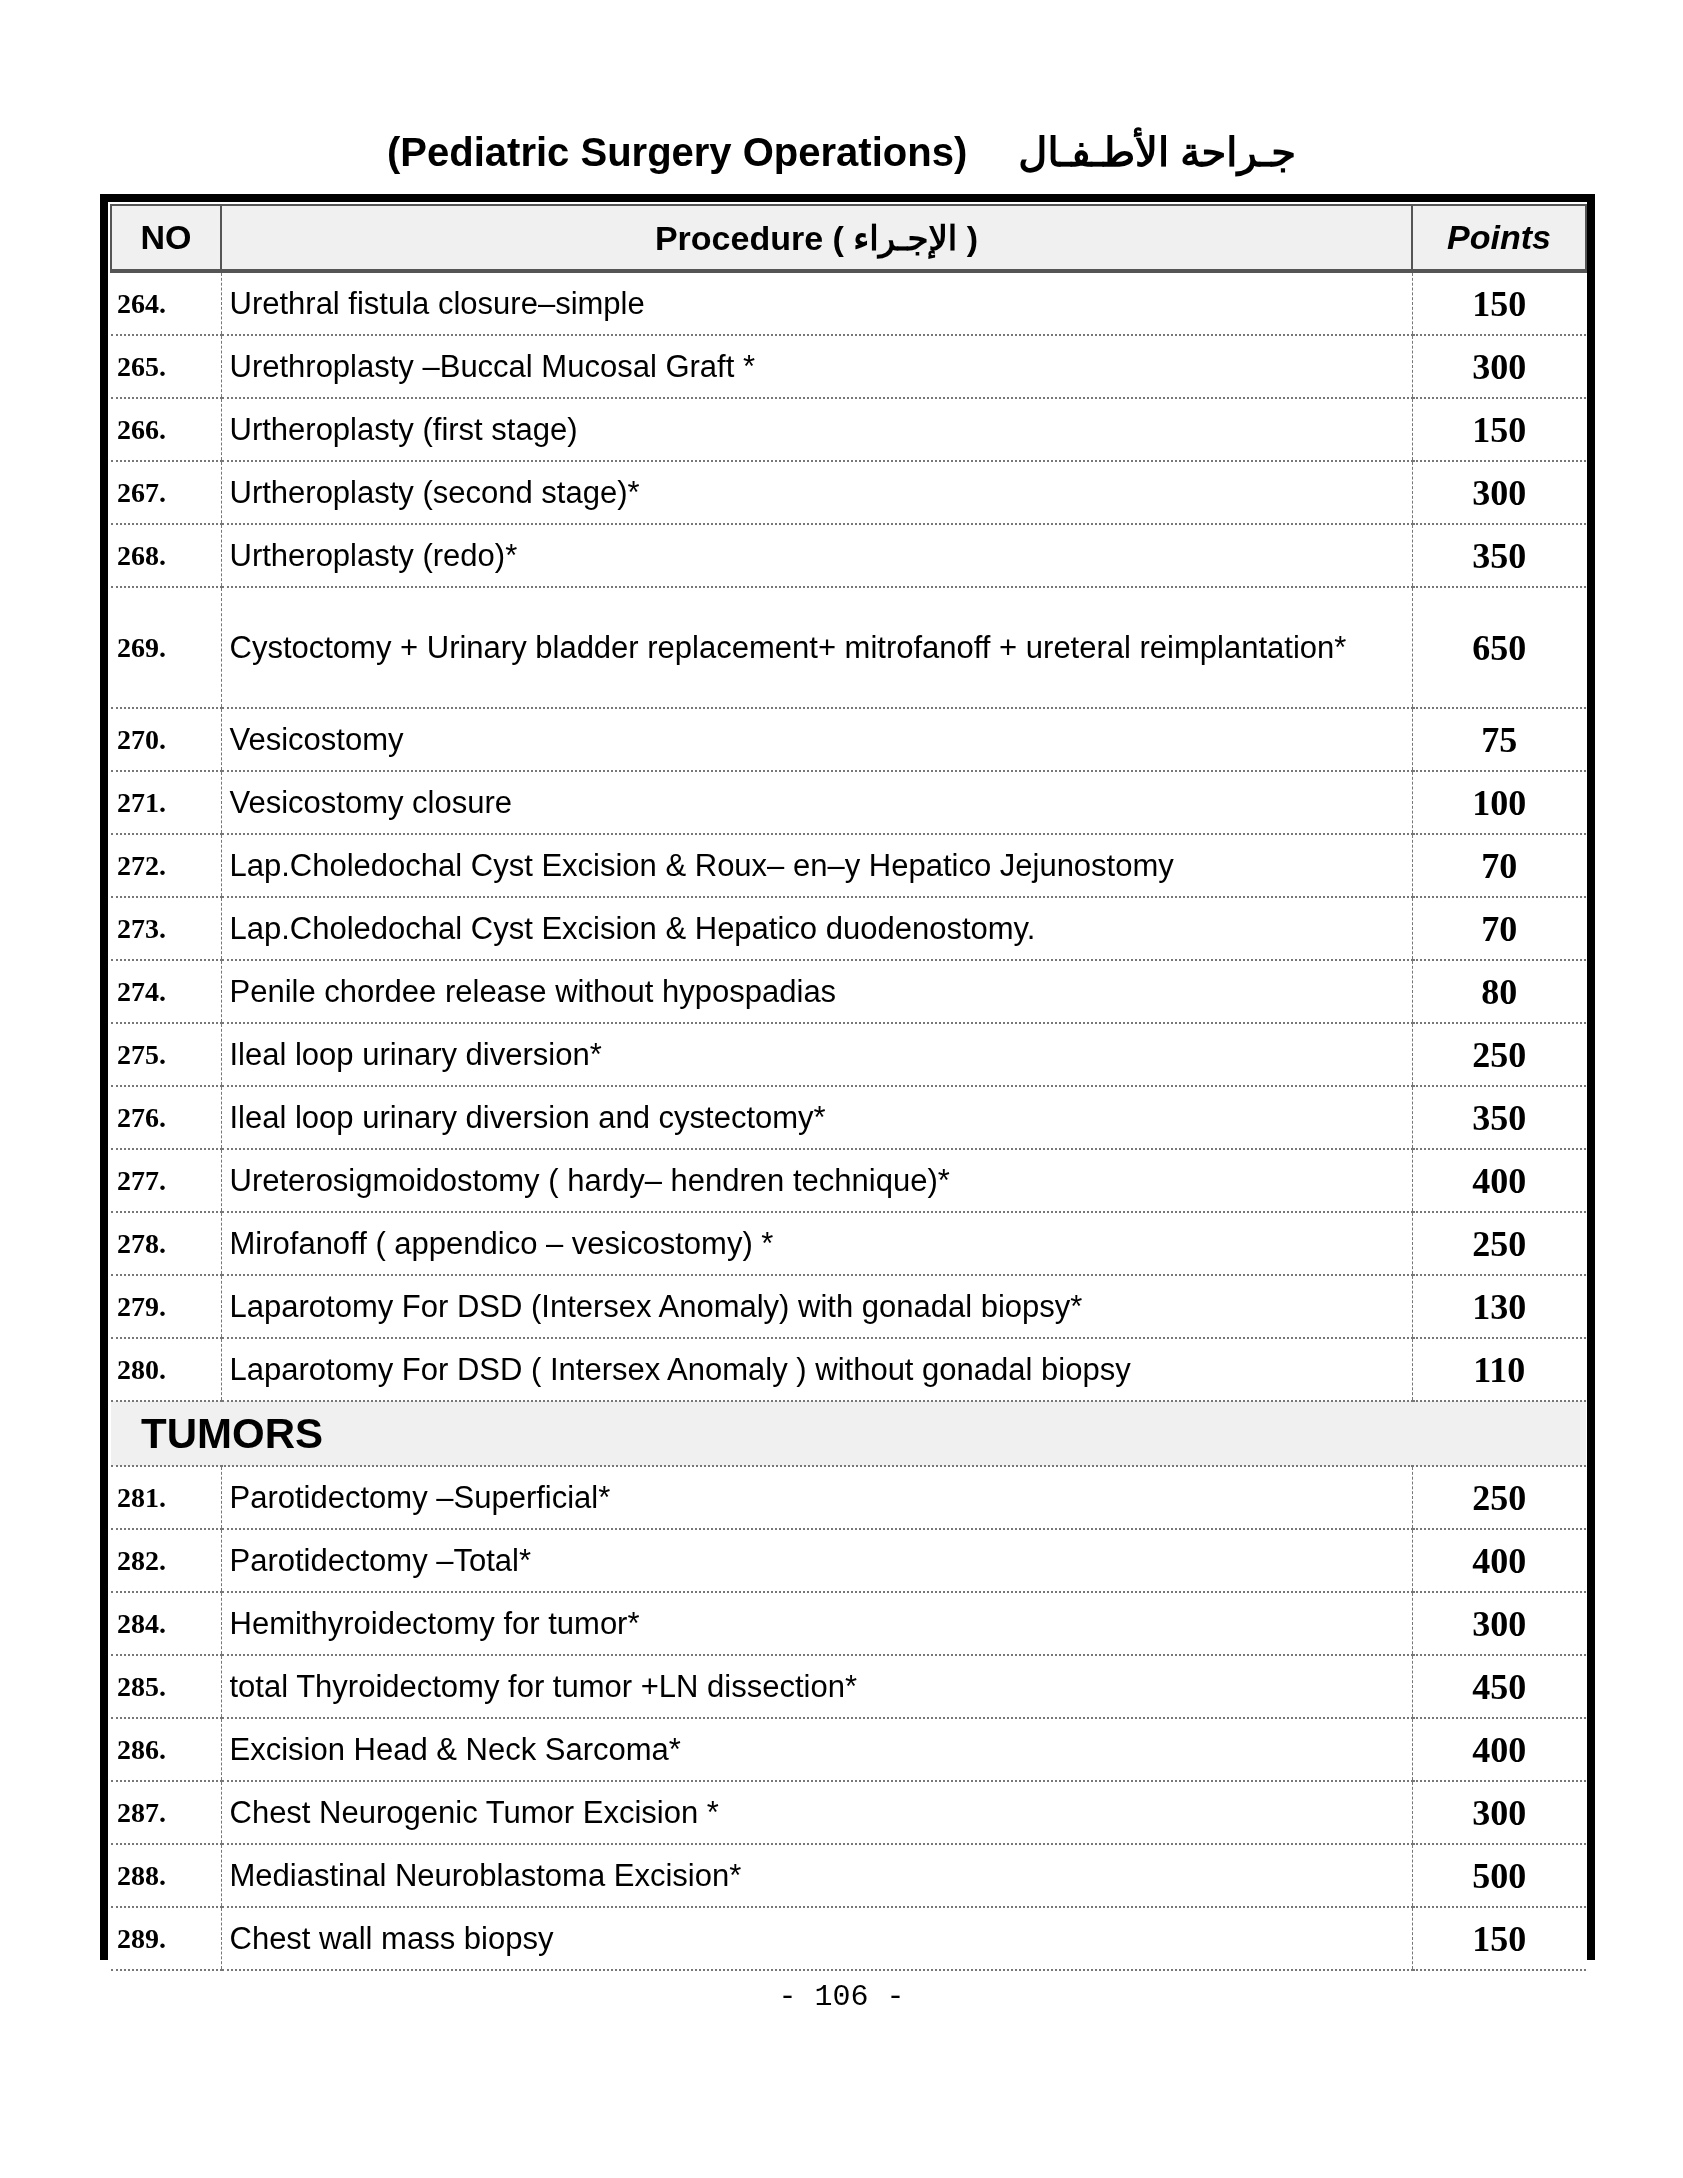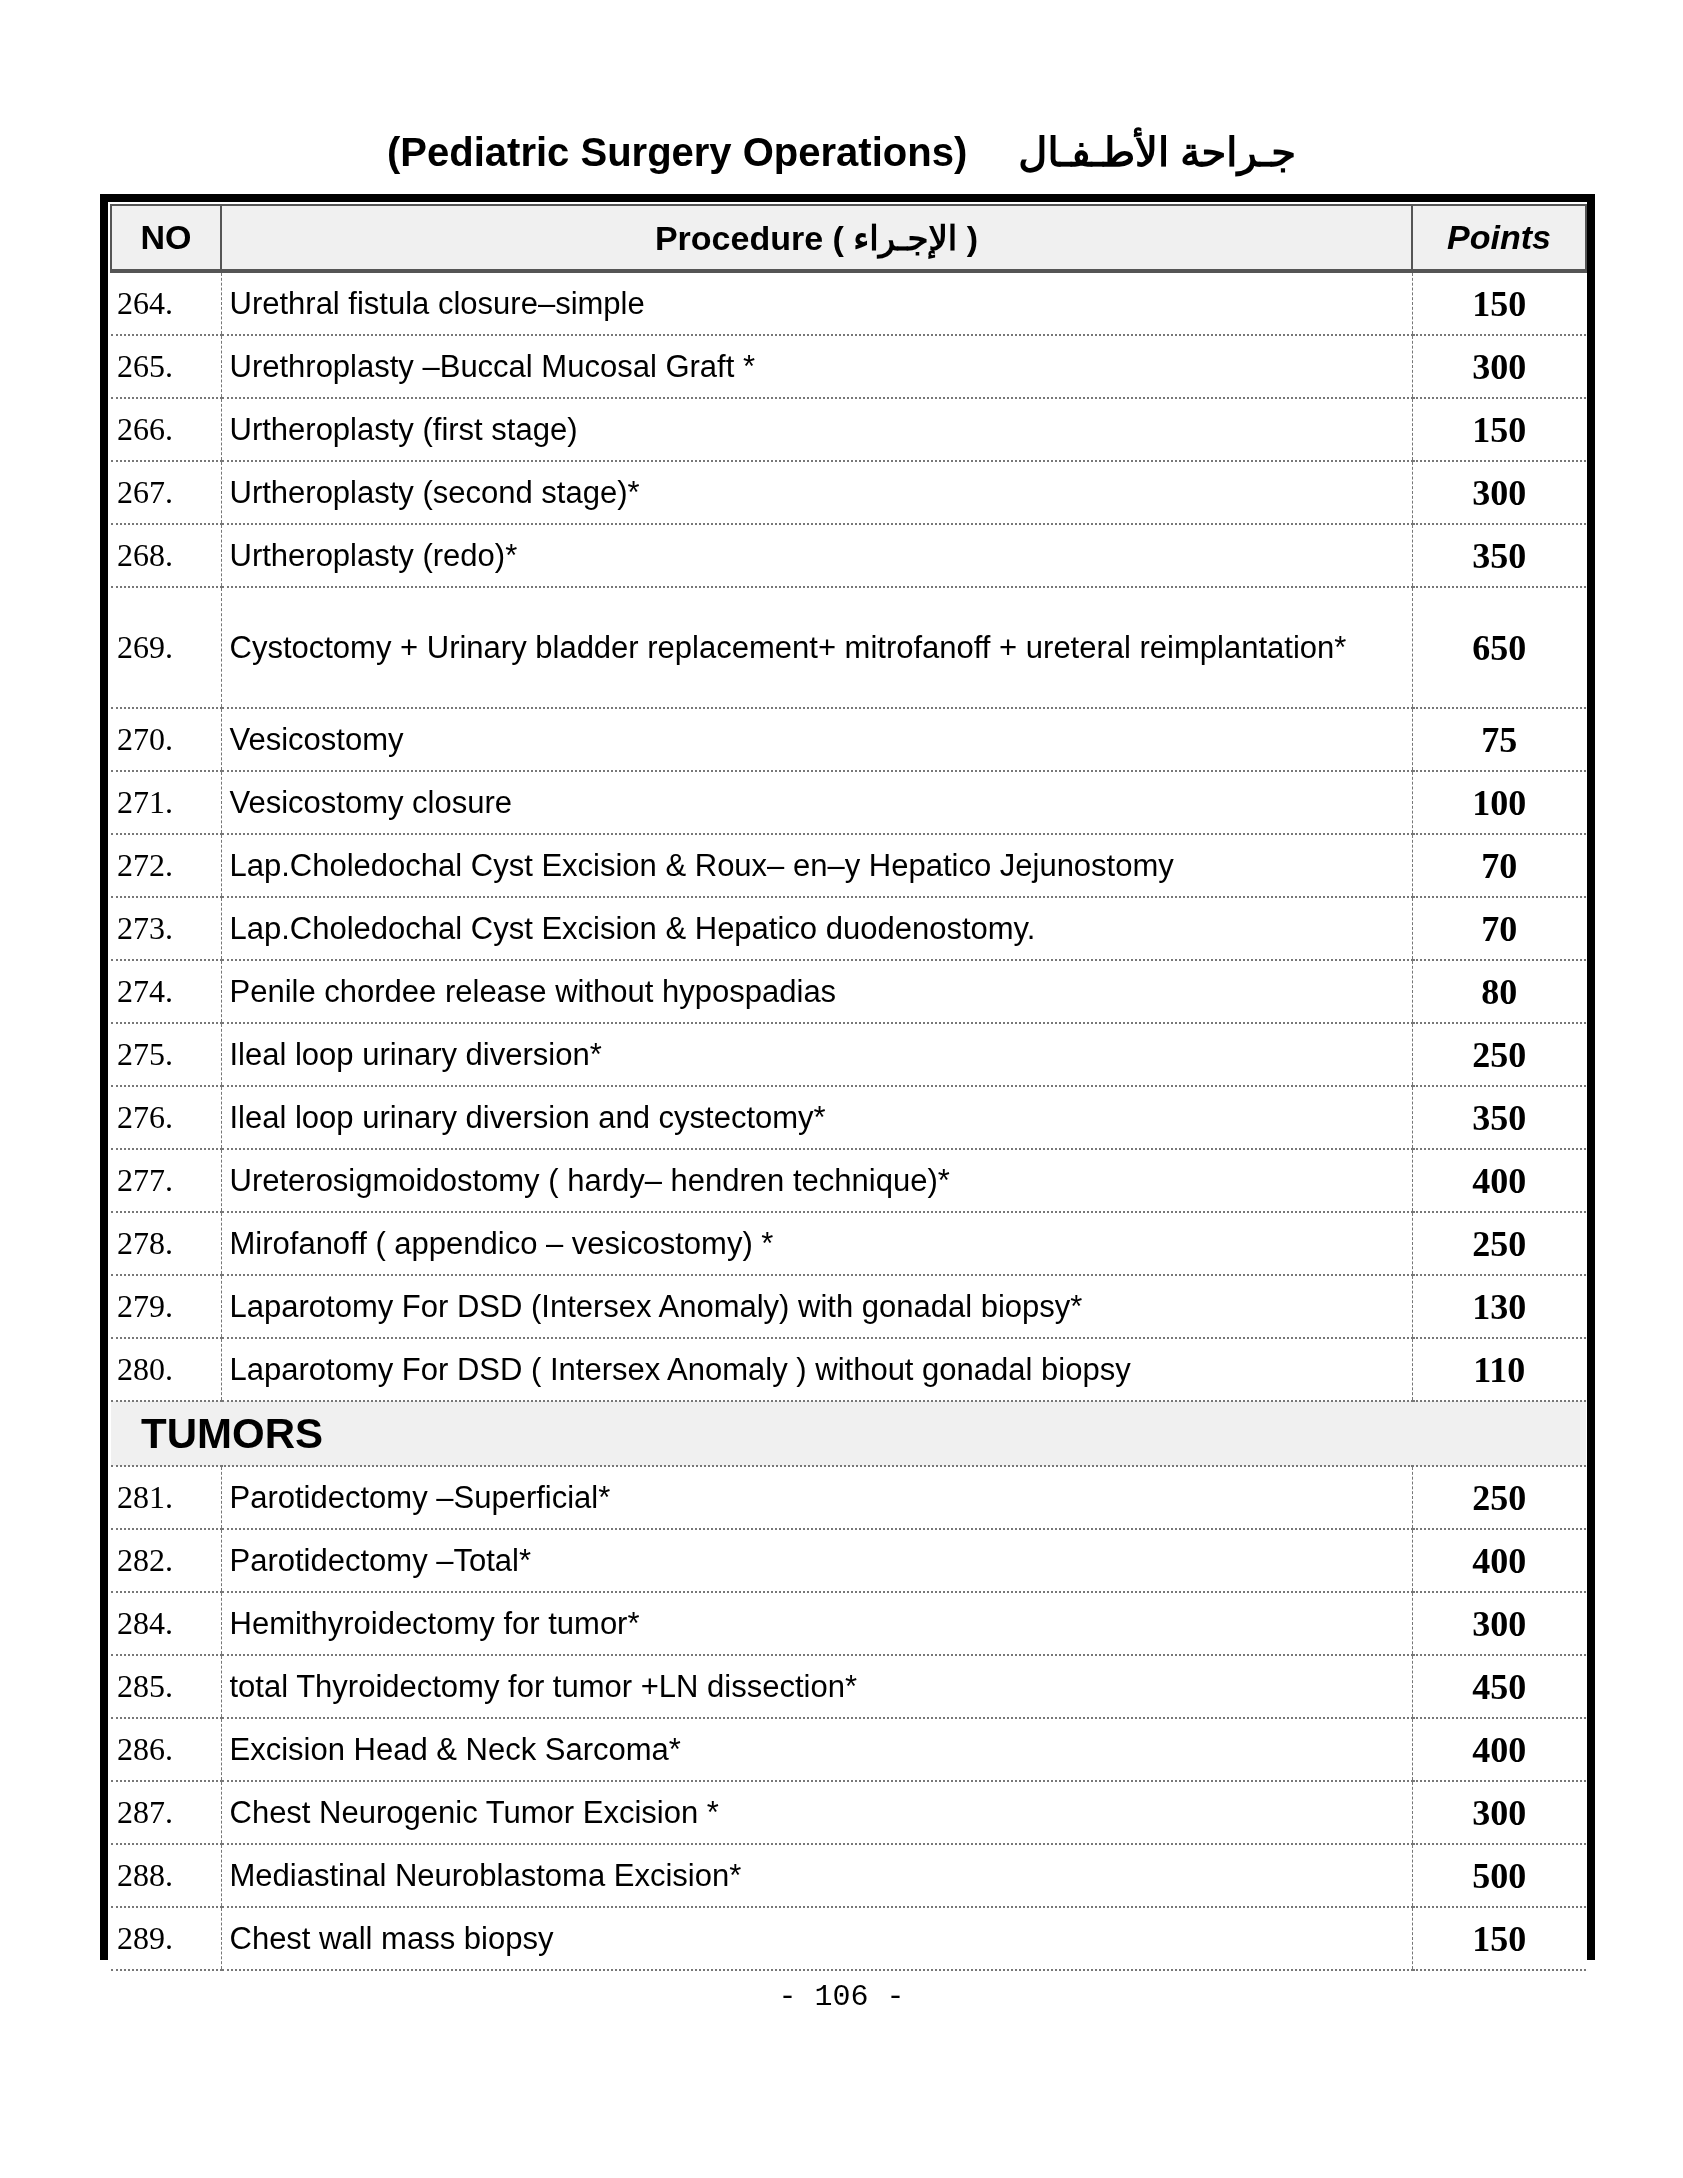--- a/index.html
+++ b/index.html
@@ -4,21 +4,21 @@
 <style>
   html,body{margin:0;padding:0;background:#fff;}
   body{width:1683px;height:2178px;position:relative;font-family:"Liberation Sans",sans-serif;color:#000;}
   .title{position:absolute;top:129px;left:0;width:1683px;text-align:center;font-size:40px;font-weight:bold;}
   .title .ar{margin-left:40px;text-align:center;}
   .frame{position:absolute;left:100px;top:194px;width:1495px;height:1766px;border-left:8px solid #000;border-right:8px solid #000;border-top:8px solid #000;box-sizing:border-box;}
   table{position:absolute;left:110px;top:204px;width:1475px;border-collapse:collapse;table-layout:fixed;}
   th{background:#f0f0f0;height:61px;font-size:34px;font-weight:bold;border:2px solid #555;border-bottom:4px solid #555;}
   th.pts{font-style:italic;}
   td{height:59px;border-bottom:2px dotted #777;font-size:31px;vertical-align:middle;}
-  td.no{font-family:"Liberation Serif",serif;font-weight:normal;font-size:32px;padding-left:6px;border-right:1px dashed #777;}
+  td.no{font-family:"Liberation Serif",serif;font-weight:bold;font-size:28px;padding-left:6px;border-right:1px dashed #777;}
   td.proc{padding-left:8px;padding-right:14px;border-right:1px dashed #777;}
   td.proc.justify{text-align:justify;text-align-last:left;line-height:59px;}
   td.pts{font-family:"Liberation Serif",serif;font-weight:bold;font-size:36px;text-align:center;}
   tr.section td{background:#f0f0f0;font-weight:bold;font-size:42px;padding-left:30px;height:61px;border-bottom:2px dotted #777;}
   tr.tall td{height:117px;}
   .page-num{position:absolute;top:1980px;left:0;width:1683px;text-align:center;font-family:Liberation Mono, monospace;font-size:30px;}
 </style>
 </head>
 <body>
 

